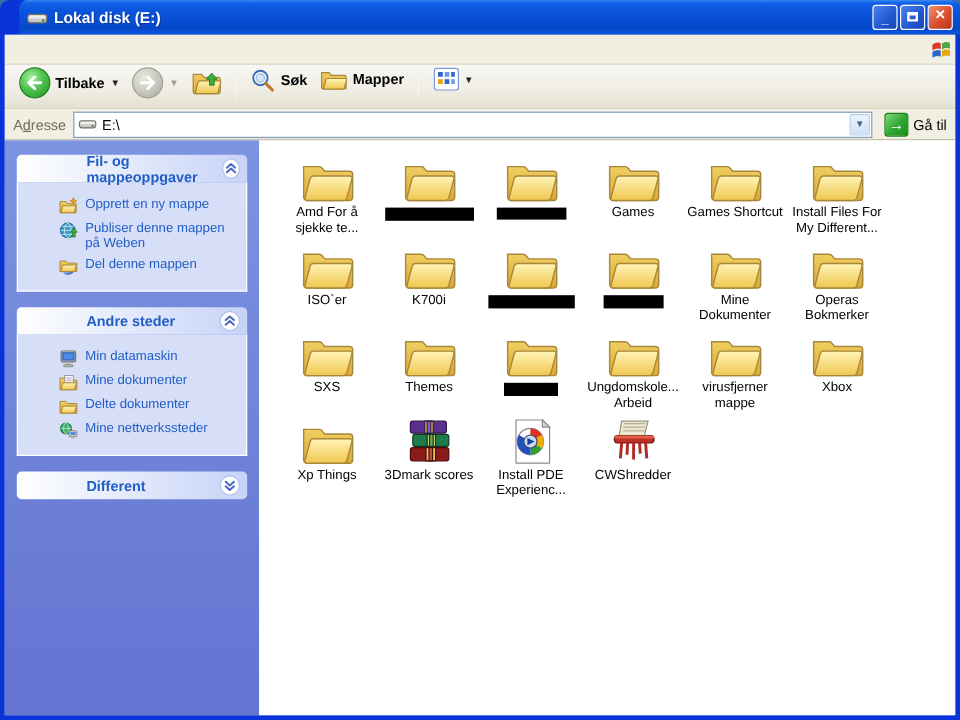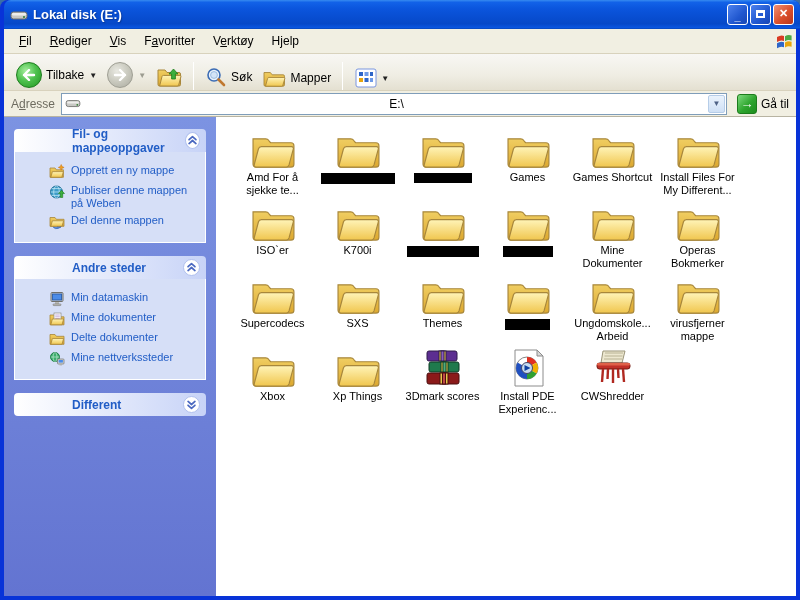--- a/index.html
+++ b/index.html
@@ -1,20 +1,20 @@
 <!DOCTYPE html>
 <html><head>
 <meta charset="utf-8">
 <style>
   html,body{margin:0;padding:0;background:#3A6EA5;font-family:"Liberation Sans",sans-serif;}
   *{box-sizing:border-box;}
   .window{position:relative;width:800px;height:600px;background:#0833D8;border-radius:8px 8px 0 0;overflow:hidden;}
 
   
-  .titlebar{position:absolute;left:4px;top:0;right:0;height:29px;border-radius:7px 7px 0 0;
+  .titlebar{position:absolute;left:16px;top:0;right:0;height:29px;border-radius:7px 7px 0 0;
     background:linear-gradient(180deg,#378BF0 0%,#1262E8 8%,#0B55DD 30%,#0648C8 82%,#0A55DF 95%,#0646B8 100%);
     display:flex;align-items:center;padding:0 6px;}
   .title-icon{width:18px;height:16px;margin-right:5px;flex:0 0 auto;}
   .title-text{color:#fff;font-weight:bold;font-size:13px;text-shadow:1px 1px 1px #0A3A9C;flex:1;}
   .winbtn{width:21px;height:21px;margin-left:2px;border-radius:3px;border:1px solid #fff;
     display:flex;align-items:center;justify-content:center;color:#fff;font-size:11px;font-weight:bold;line-height:1;}
   .winbtn.min,.winbtn.max{background:linear-gradient(135deg,#4D82EE 0%,#2057CF 60%,#1746B4 100%);}
   .winbtn.close{background:linear-gradient(135deg,#F09074 0%,#DA4F2C 55%,#B8351C 100%);}
   .winbtn .glyph{transform:translateY(-1px);}
   .winbtn.min .glyph{align-self:flex-end;margin-bottom:2px;transform:none;}
@@ -24,34 +24,34 @@
 
   
   .menubar{height:25px;background:#F1EFE2;border-bottom:1px solid #D8D2BD;display:flex;align-items:center;padding-left:6px;}
   .menu-item{font-size:12px;color:#000;padding:3px 9px;cursor:default;}
   .menu-item u{text-decoration:underline;}
   .menubar-spacer{flex:1;}
   .winlogo{width:20px;height:20px;margin-right:2px;align-self:center;}
 
   
   .toolbar{height:37px;background:linear-gradient(180deg,#F8F7F4 0%,#EFEDE3 60%,#E4E0D1 100%);
-    border-bottom:1px solid #D8D2BD;display:flex;align-items:flex-end;padding-left:8px;gap:2px;}
+    border-bottom:1px solid #D8D2BD;display:flex;align-items:flex-start;padding-left:8px;gap:2px;font-weight:bold;}
   .tb-btn{display:flex;align-items:center;gap:4px;padding:2px 4px;font-size:12px;color:#000;}
   .circle{width:26px;height:26px;border-radius:50%;display:flex;align-items:center;justify-content:center;}
   .circle.back{background:radial-gradient(circle at 9px 8px,#A8EFA0 0%,#4FC24F 45%,#1E941E 100%);border:1px solid #1C7C1C;}
   .circle.fwd{background:radial-gradient(circle at 9px 8px,#E9E9E2 0%,#C9C9BE 50%,#A9A99E 100%);border:1px solid #9E9E93;}
   .circle svg{display:block;}
   .drop-arrow{font-size:8px;color:#222;margin-left:1px;}
   .drop-arrow.dim{color:#9C9C90;}
   .tb-sep{width:1px;height:28px;background:#D8D2BD;margin:0 5px;border-right:1px solid #fff;}
   .tb-label{font-size:12px;}
   .views-btn{display:flex;align-items:center;gap:3px;padding:2px 5px;}
 
   
-  .addressbar{height:26px;background:#F1EFE2;border-bottom:1px solid #B8B4A2;display:flex;align-items:center;padding:0 3px 0 7px;gap:6px;text-align:center;}
+  .addressbar{height:26px;background:#F1EFE2;border-bottom:1px solid #B8B4A2;display:flex;align-items:center;padding:0 3px 0 7px;gap:6px;}
   .addr-label{font-size:12px;color:#6E6C60;}
   .addr-combo{flex:1;height:22px;background:#fff;border:1px solid #7F9DB9;display:flex;align-items:center;padding-left:3px;position:relative;}
   .addr-icon{width:16px;height:12px;margin-right:4px;}
   .addr-value{font-size:12px;color:#000;flex:1;}
   .addr-dd{width:17px;height:18px;margin-right:1px;border:1px solid #B6CDE8;border-radius:2px;
     background:linear-gradient(180deg,#EAF3FC 0%,#CFE0F5 100%);display:flex;align-items:center;justify-content:center;
     color:#4D6185;font-size:8px;}
   .go-area{display:flex;align-items:center;gap:4px;padding:0 4px;}
   .go-btn{width:20px;height:20px;border-radius:3px;border:1px solid #1C7C1C;
     background:linear-gradient(135deg,#7EDB7E 0%,#2EA52E 55%,#1C8C1C 100%);display:flex;align-items:center;justify-content:center;
@@ -111,28 +111,20 @@
         <span class="glyph"></span>
       </div>
     <div class="winbtn close">
         <span class="glyph">✕</span>
       </div>
   </div>
 
   <div class="frame">
 
     <div class="menubar">
-      <div style="display:flex">
-          <span class="menu-item"><u>F</u>il</span>
-          <span class="menu-item"><u>R</u>ediger</span>
-          <span class="menu-item"><u>V</u>is</span>
-          <span class="menu-item">F<u>a</u>voritter</span>
-          <span class="menu-item">V<u>e</u>rktøy</span>
-          <span class="menu-item">H<u>j</u>elp</span>
-        </div>
       <div class="menubar-spacer"></div>
       <svg class="winlogo" viewBox="0 0 20 20">
         <path d="M3 6 q4 -2.4 7 -1 v5 q-3.4 -1.4 -7 1 z" fill="#D93A23"></path>
         <path d="M11 5.2 q3.4 -2 6.6 -0.6 v5 q-3.2 -1.4 -6.6 0.6 z" fill="#4CA845"></path>
         <path d="M3 12.2 q3.6 -2.4 7 -1 v5 q-3.4 -1.4 -7 1 z" fill="#2F66C8"></path>
         <path d="M11 11.4 q3.4 -2 6.6 -0.6 v5 q-3.2 -1.4 -6.6 0.6 z" fill="#E8A50C"></path>
       </svg>
     </div>
 
     <div class="toolbar">
@@ -437,31 +429,20 @@
             <div class="file-item">
               <div class="file-icon">
                 <svg width="45" height="37" viewBox="0 0 46 38">
     <path d="M3 7 h13 c1.8 0 2.6 .8 3.2 1.8 L21 11 h21 c1.7 0 3 1.3 3 3 v19 c0 1.7-1.3 3-3 3 H6 c-1.7 0-3-1.3-3-3 Z" fill="url(#gFolderBack)" stroke="#A8873B" stroke-width="1.2"></path>
     <path d="M6 36 c-1.3 0-2.2-1.2-1.8-2.4 L8.6 17.2 C9 16 10.2 15 11.5 15 H42.6 c1.3 0 2.2 1.2 1.8 2.4 L40 33.8 c-.4 1.2-1.5 2.2-2.8 2.2 Z" fill="url(#gFolderFront)" stroke="#A8873B" stroke-width="1.2"></path>
                 </svg>
               </div>
               <div class="file-label">
                 <div>Operas</div>
                 <div>Bokmerker</div>
-              </div>
-            </div>
-            <div class="file-item">
-              <div class="file-icon">
-                <svg width="45" height="37" viewBox="0 0 46 38">
-    <path d="M3 7 h13 c1.8 0 2.6 .8 3.2 1.8 L21 11 h21 c1.7 0 3 1.3 3 3 v19 c0 1.7-1.3 3-3 3 H6 c-1.7 0-3-1.3-3-3 Z" fill="url(#gFolderBack)" stroke="#A8873B" stroke-width="1.2"></path>
-    <path d="M6 36 c-1.3 0-2.2-1.2-1.8-2.4 L8.6 17.2 C9 16 10.2 15 11.5 15 H42.6 c1.3 0 2.2 1.2 1.8 2.4 L40 33.8 c-.4 1.2-1.5 2.2-2.8 2.2 Z" fill="url(#gFolderFront)" stroke="#A8873B" stroke-width="1.2"></path>
-                </svg>
-              </div>
-              <div class="file-label">
-                <div>Supercodecs</div>
               </div>
             </div>
             <div class="file-item">
               <div class="file-icon">
                 <svg width="45" height="37" viewBox="0 0 46 38">
     <path d="M3 7 h13 c1.8 0 2.6 .8 3.2 1.8 L21 11 h21 c1.7 0 3 1.3 3 3 v19 c0 1.7-1.3 3-3 3 H6 c-1.7 0-3-1.3-3-3 Z" fill="url(#gFolderBack)" stroke="#A8873B" stroke-width="1.2"></path>
     <path d="M6 36 c-1.3 0-2.2-1.2-1.8-2.4 L8.6 17.2 C9 16 10.2 15 11.5 15 H42.6 c1.3 0 2.2 1.2 1.8 2.4 L40 33.8 c-.4 1.2-1.5 2.2-2.8 2.2 Z" fill="url(#gFolderFront)" stroke="#A8873B" stroke-width="1.2"></path>
                 </svg>
               </div>
               <div class="file-label">

